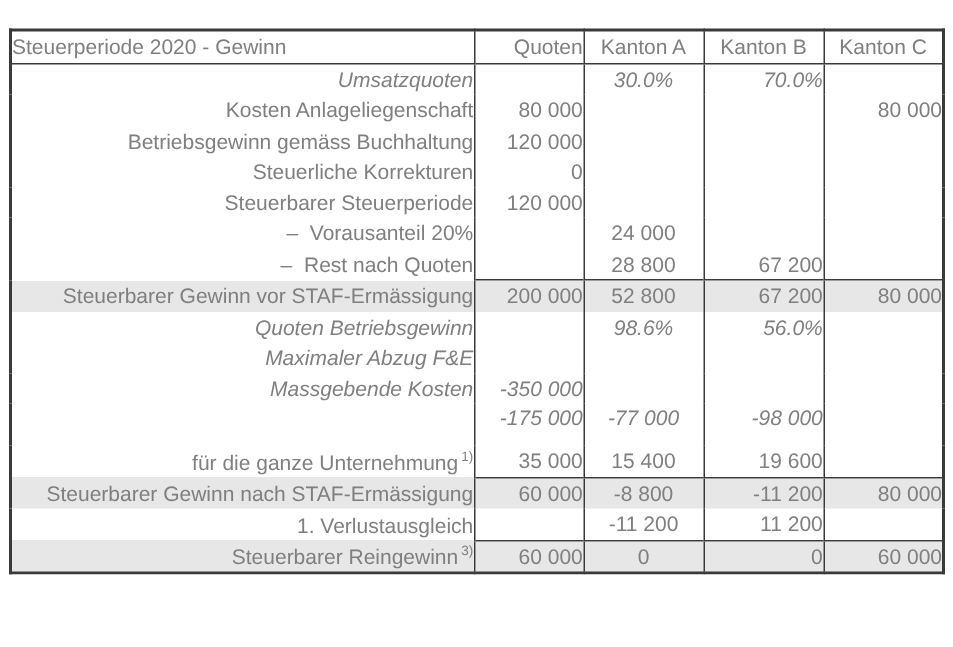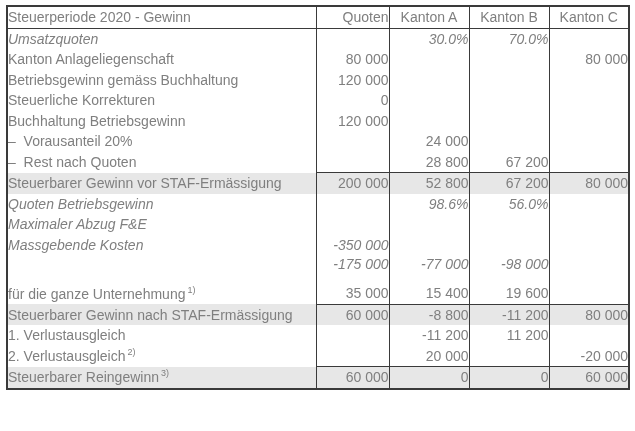--- a/index.html
+++ b/index.html
@@ -1,17 +1,17 @@
 <!DOCTYPE html>
 <html><head>
 <meta charset="utf-8">
 <style>
   html, body { margin: 0; padding: 0; background: #ffffff; }
   body { font-family: "Liberation Sans", "DejaVu Sans", sans-serif; }
-  .sheet { width: 624px; margin: 5px 0 0 6px; }
+  .sheet { width: 624px; margin: 19px 0 0 6px; }
   table.tax {
     border-collapse: collapse;
     table-layout: fixed;
     width: 622px;
     border: 2px solid #3a3a3a;
   }
   table.tax th, table.tax td {
     padding: 0;
     height: 20.5px;
     font-size: 14px;
@@ -25,23 +25,23 @@
   table.tax th + th, table.tax td + td { border-left: 1px solid #3a3a3a; }
   thead th {
     border-bottom: 1.5px solid #3a3a3a;
     height: 25px;
     font-weight: bold;
     color: #6e6e6e;
   }
   th.hl { text-align: left; padding-left: 6px; }
   th.hr { text-align: right; padding-right: 7px; }
   th.hc { text-align: center; }
-  td.lbl { text-align: left; padding-left: 6px; }
+  td.lbl { text-align: right; padding-left: 6px; }
   td.val { text-align: right; padding-right: 7px; }
-  td.ca  { font-weight: bold; color: #6e6e6e; }
+  td.ca  { font-weight: bold; color: #6e6e6e; text-align: center; }
   tr.it td { font-style: italic; }
   tr.shade td { background: #e7e7e7; }
   tr.shade td.val { border-top: 1px solid #3a3a3a; }
   tr.gap td { height: 27px; vertical-align: top; padding-top: 1px; font-style: italic; }
   sup.fn { font-size: 9px; line-height: 0; margin-left: 2px; color: inherit; }
 </style>
 </head>
 <body>
 
 <div class="sheet">
@@ -64,42 +64,42 @@
     </thead>
     <tbody>
       <tr class="it">
         <td class="lbl">Umsatzquoten</td>
         <td class="val"></td>
         <td class="val ca">30.0%</td>
         <td class="val">70.0%</td>
         <td class="val"></td>
       </tr>
       <tr>
-        <td class="lbl">Kanton Anlageliegenschaft</td>
+        <td class="lbl">Kosten Anlageliegenschaft</td>
         <td class="val">80 000</td>
         <td class="val ca"></td>
         <td class="val"></td>
         <td class="val">80 000</td>
       </tr>
       <tr>
         <td class="lbl">Betriebsgewinn gemäss Buchhaltung</td>
         <td class="val">120 000</td>
         <td class="val ca"></td>
         <td class="val"></td>
         <td class="val"></td>
       </tr>
       <tr>
         <td class="lbl">Steuerliche Korrekturen</td>
         <td class="val">0</td>
         <td class="val ca"></td>
         <td class="val"></td>
         <td class="val"></td>
       </tr>
       <tr>
-        <td class="lbl">Buchhaltung Betriebsgewinn</td>
+        <td class="lbl">Steuerbarer Steuerperiode</td>
         <td class="val">120 000</td>
         <td class="val ca"></td>
         <td class="val"></td>
         <td class="val"></td>
       </tr>
       <tr>
         <td class="lbl">–&nbsp;&nbsp;Vorausanteil 20%</td>
         <td class="val"></td>
         <td class="val ca">24 000</td>
         <td class="val"></td>
@@ -161,27 +161,20 @@
         <td class="val">-11 200</td>
         <td class="val">80 000</td>
       </tr>
       <tr>
         <td class="lbl">1. Verlustausgleich</td>
         <td class="val"></td>
         <td class="val ca">-11 200</td>
         <td class="val">11 200</td>
         <td class="val"></td>
       </tr>
-      <tr>
-        <td class="lbl"><span>2. Verlustausgleich</span><sup class="fn">2)</sup></td>
-        <td class="val"></td>
-        <td class="val ca">20 000</td>
-        <td class="val"></td>
-        <td class="val">-20 000</td>
-      </tr>
       <tr class="shade">
         <td class="lbl"><span>Steuerbarer Reingewinn</span><sup class="fn">3)</sup></td>
         <td class="val">60 000</td>
         <td class="val ca">0</td>
         <td class="val">0</td>
         <td class="val">60 000</td>
       </tr>
     </tbody>
   </table>
 </div>

